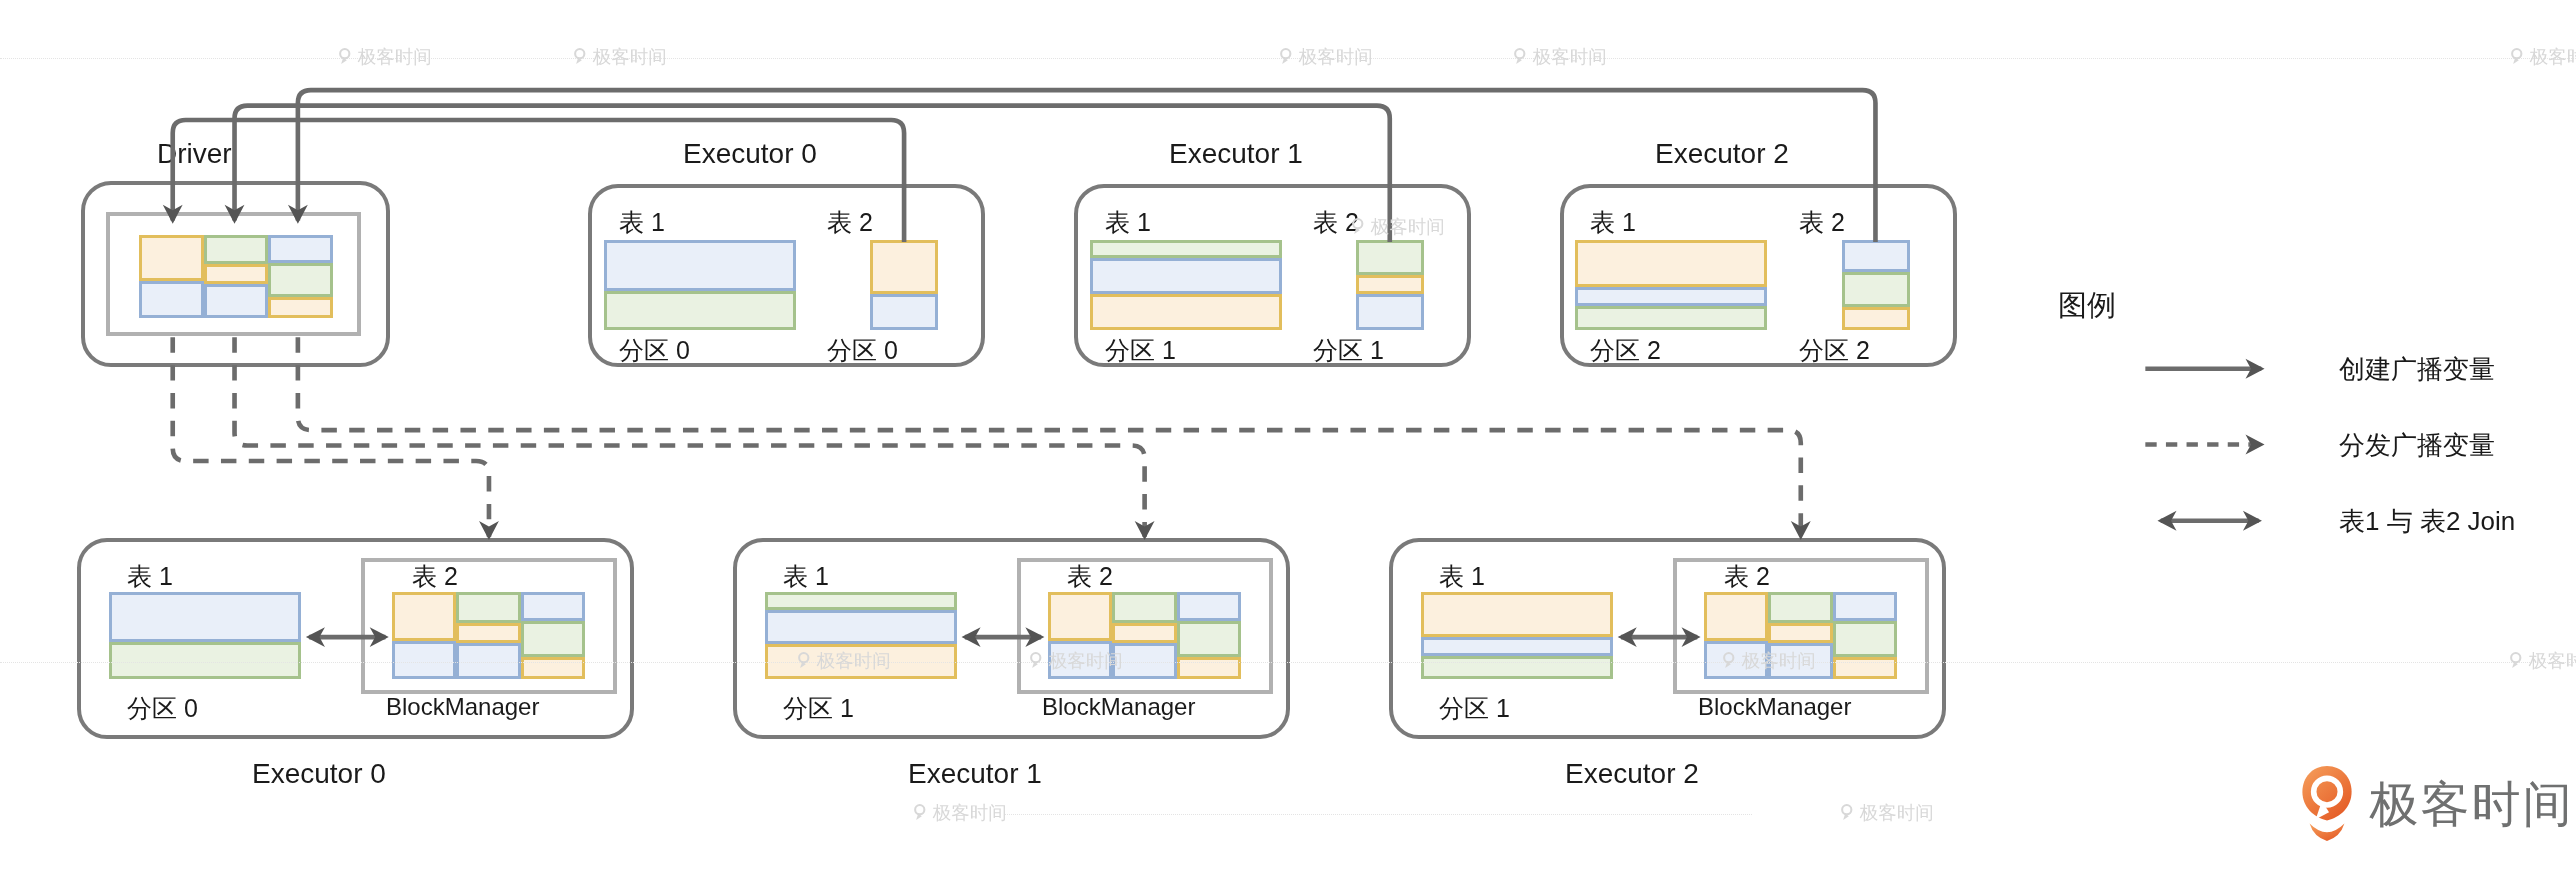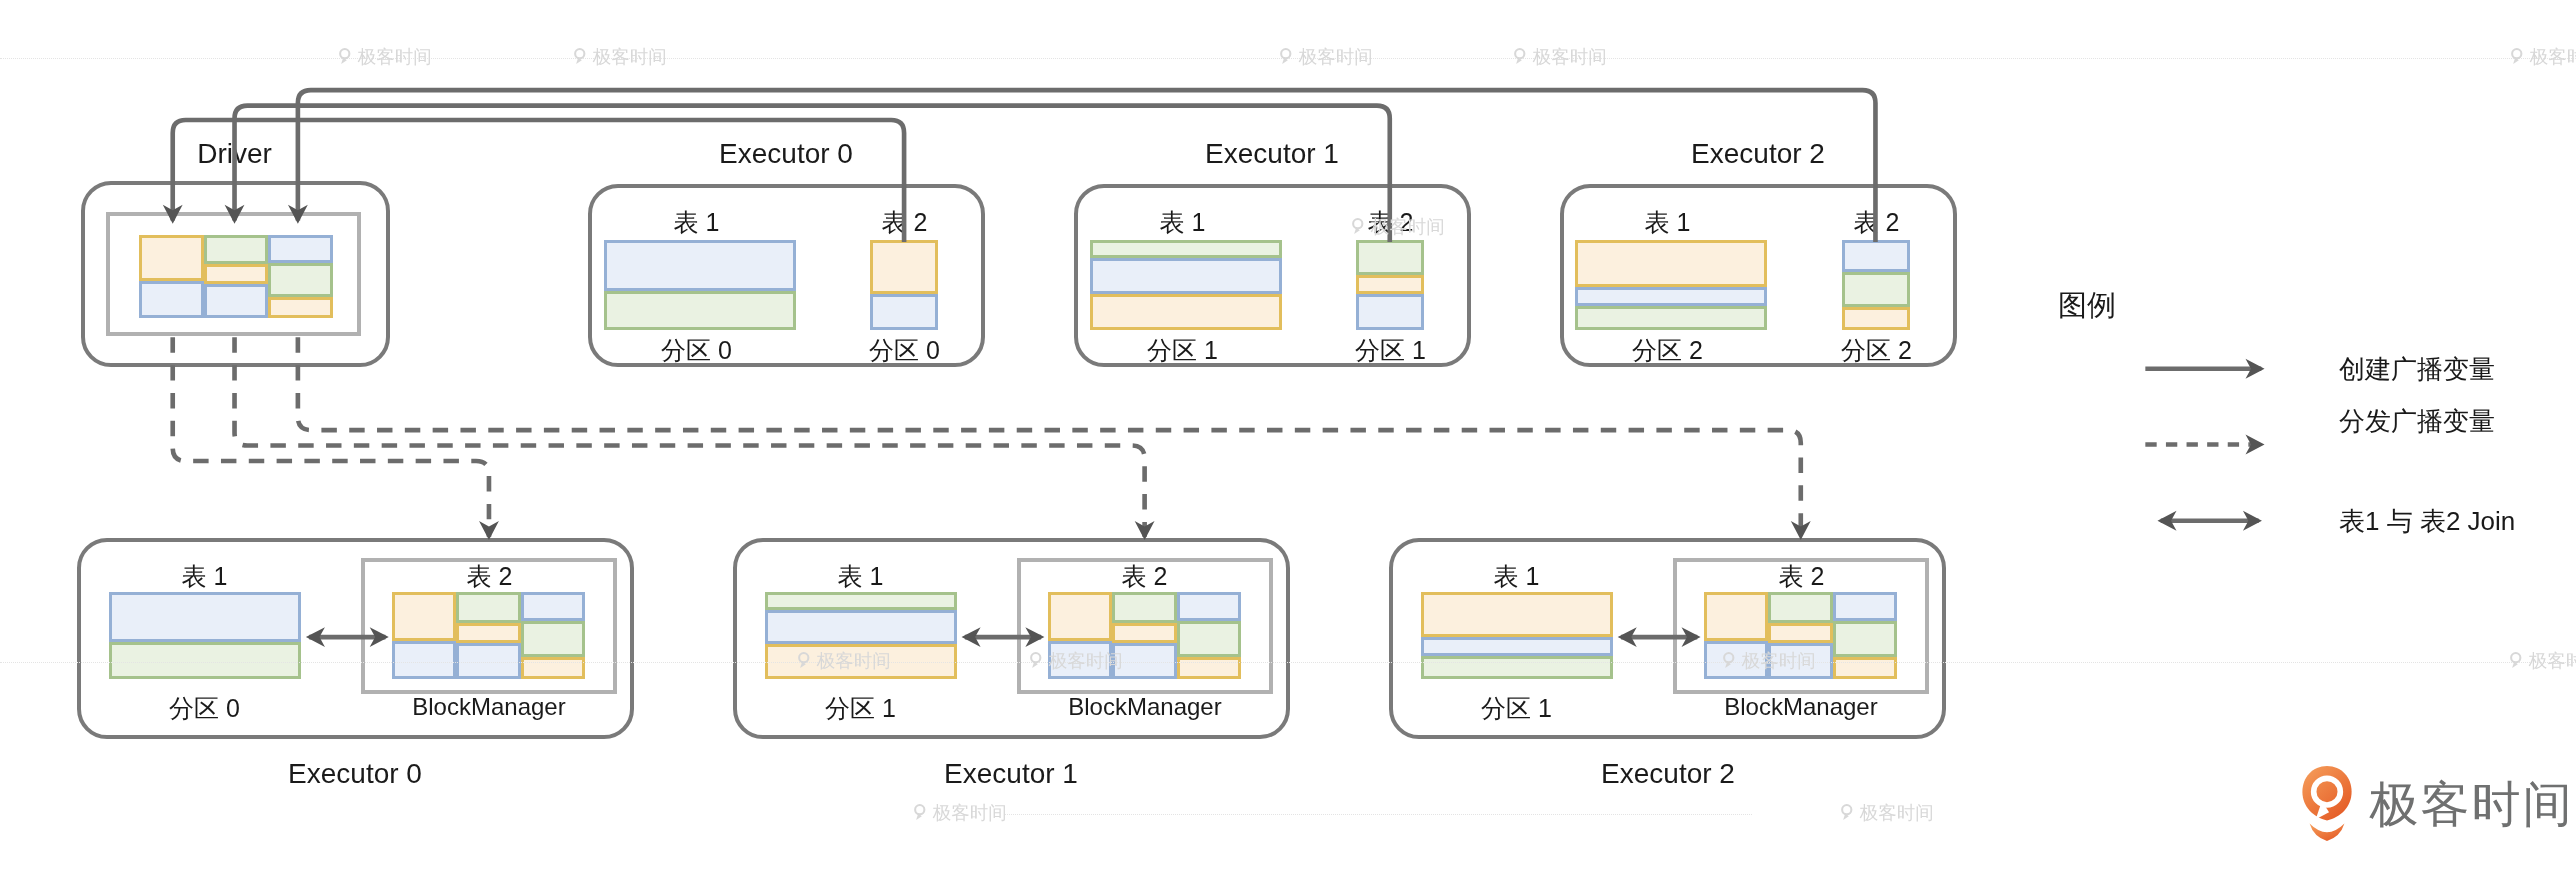--- a/index.html
+++ b/index.html
@@ -7,21 +7,21 @@
        font-family:"Liberation Sans","DejaVu Sans",sans-serif;}
   #canvas{position:relative;width:2624px;height:873px;background:#fff;}
 
   
   .outer-box{position:absolute;background:#fff;border:4.6px solid var(--box-border);
              border-radius:30px;z-index:1;box-sizing:border-box;}
   .inner-box{position:absolute;background:#fff;border:4.6px solid var(--inner-box-border);
              z-index:2;box-sizing:border-box;}
 
   
-  .lbl{position:absolute;text-align:center;font-size:25px;color:var(--text);
+  .lbl{position:absolute;font-size:25px;color:var(--text);
        z-index:4;line-height:1.2;white-space:nowrap;}
   .t-title{font-size:28px;}
   .b-title{font-size:28px;}
   .bm-lbl{font-size:24px;}
 
   
   .bars{position:absolute;display:flex;flex-direction:column;z-index:3;}
   .seg{box-sizing:border-box;border:3.6px solid;min-height:0;flex-basis:0;}
   .seg.orange{border-color:var(--orange-border);background:var(--orange-fill);}
   .seg.green {border-color:var(--green-border); background:var(--green-fill);}
@@ -208,21 +208,21 @@
         <div class="seg green" style="flex-grow: 43;"></div>
         <div class="seg orange" style="flex-grow: 23;"></div>
       </div>
     </div>
   <div class="lbl" style="left:1439px;top:693px;width:155px;">分区 1</div>
   <div class="lbl bm-lbl" style="left:1698px;top:693px;width:206px;">BlockManager</div>
   <div class="lbl b-title" style="left:1565px;top:757px;width:206px;">Executor 2</div>
 
   <div class="leg-title" style="left:2058px;top:286px;width:124px;">图例</div>
   <div class="leg-item" style="left:2339px;top:352px;">创建广播变量</div>
-  <div class="leg-item" style="left:2339px;top:404px;">分发广播变量</div>
+  <div class="leg-item" style="left:2339px;top:428px;">分发广播变量</div>
   <div class="leg-item" style="left:2339px;top:504px;">表1 与 表2 Join</div>
 
   <svg class="overlay" width="2624" height="873" viewBox="0 0 5094 1695">
     <defs>
       <marker id="ah" viewBox="0 0 14 14" refX="11" refY="7" markerWidth="5" markerHeight="5" orient="auto-start-reverse">
         <path d="M1.5,1 L13,7 L1.5,13 L4.8,7 Z" fill="#545454"></path>
       </marker>
     </defs>
 
     <path class="ln" d="M1755,470 L1755,258 Q1755,233 1730,233 L360,233 Q335,233 335,258 L335,428" marker-end="url(#ah)"></path>

